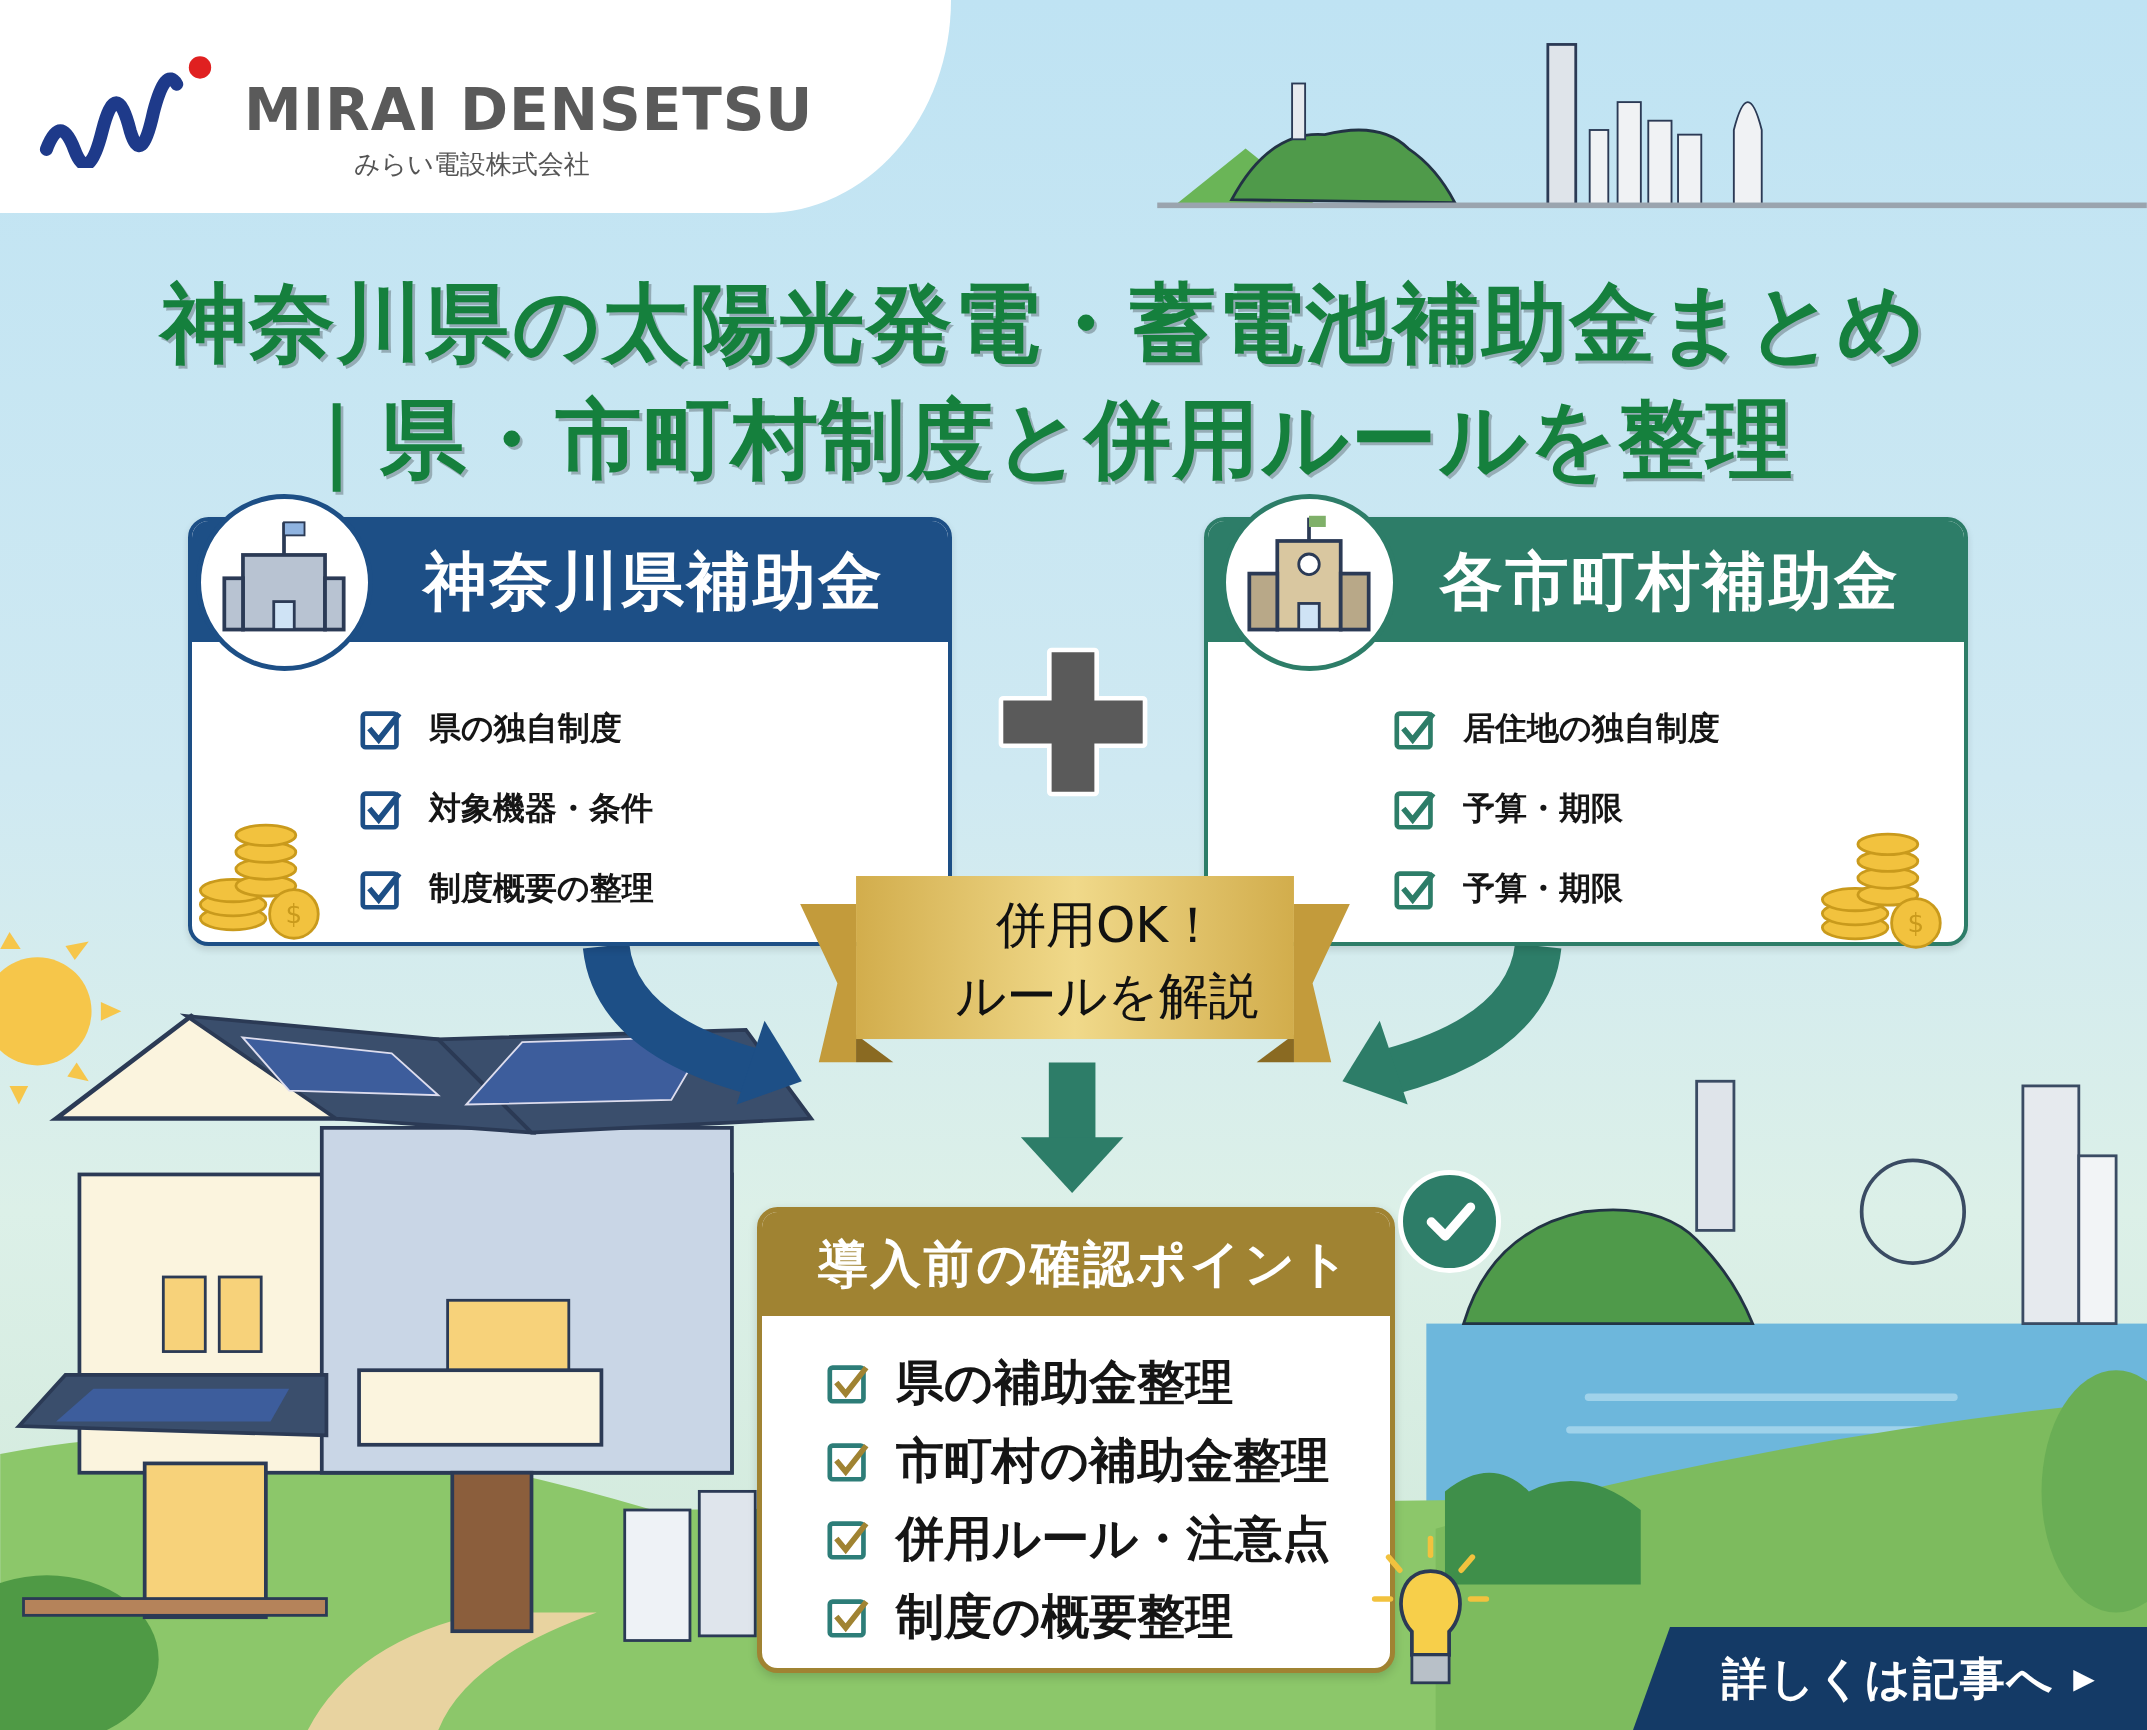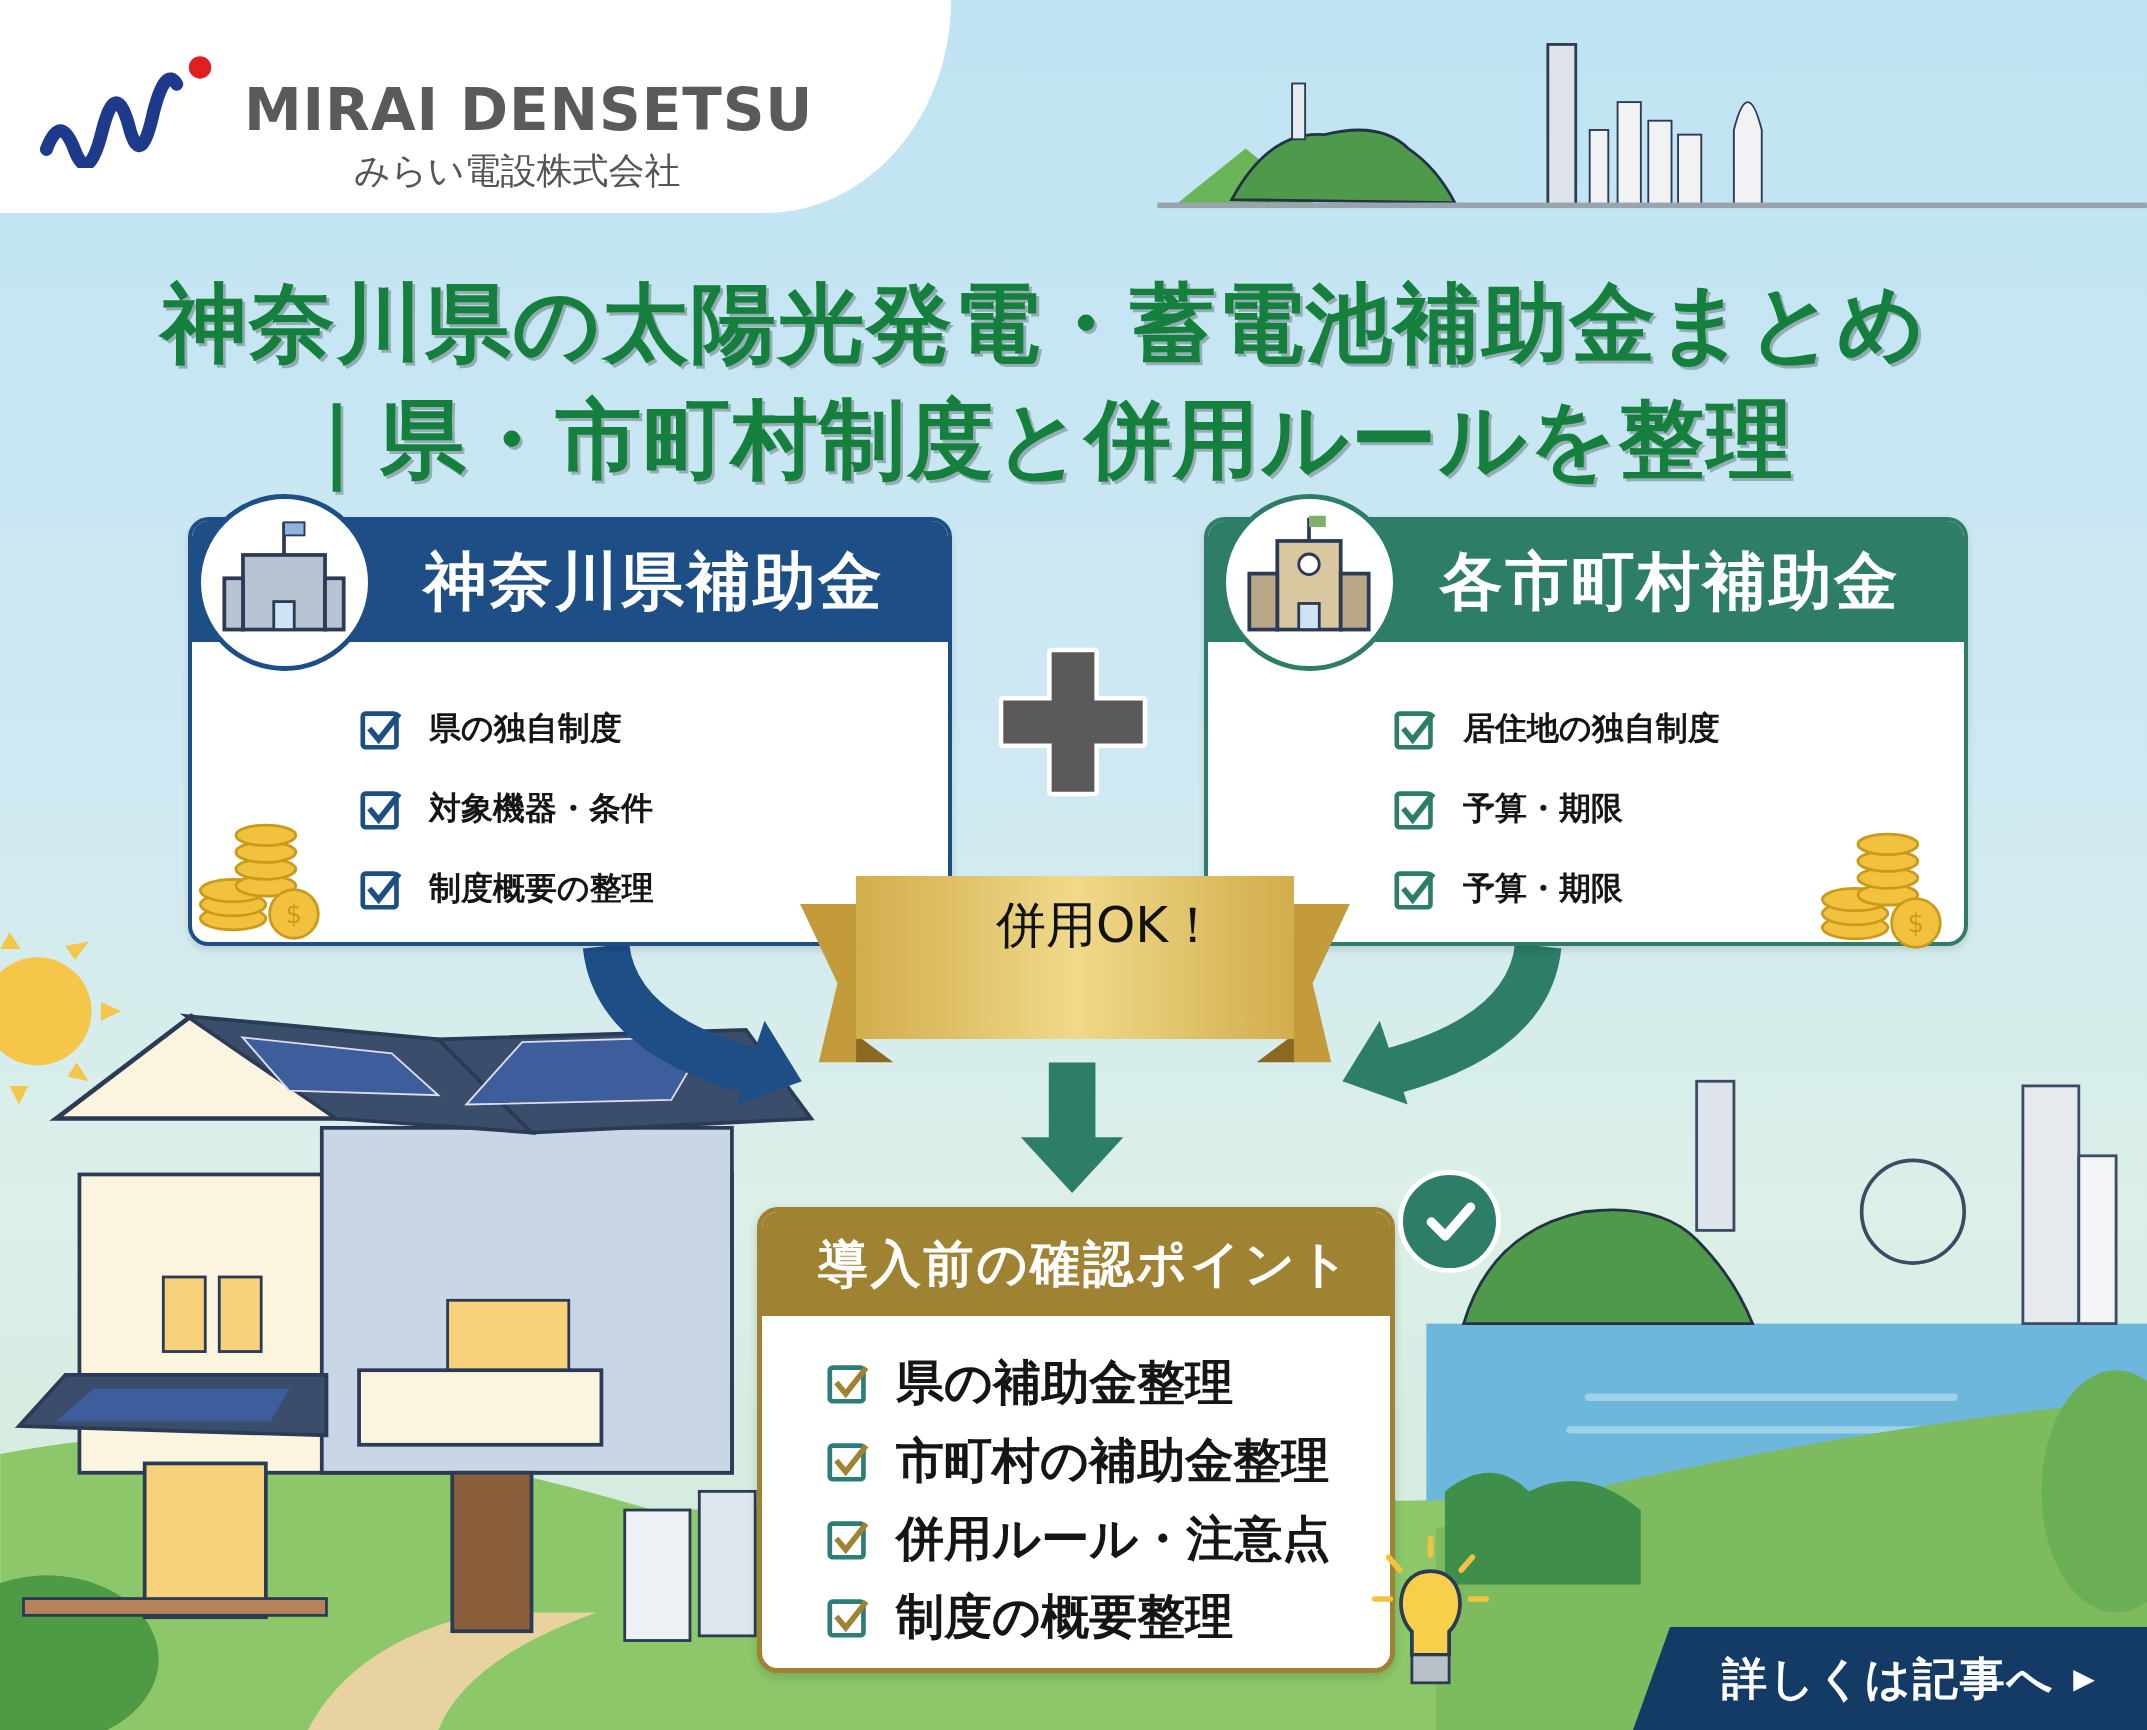--- a/index.html
+++ b/index.html
@@ -16,21 +16,21 @@
     left: 0; top: 0; width: 951px; height: 213px;
     background: #ffffff;
     border-bottom-right-radius: 186px 213px;
   }
   .logo-mark { left: 37px; top: 47px; width: 205px; height: 121px; }
   .logo-name {
     left: 244px; top: 76px; font-size: 58px; font-weight: bold;
     color: #5a5a5a; letter-spacing: 0.9px; font-family: "DejaVu Sans", sans-serif;
   }
   .logo-sub {
-    left: 354px; top: 147px; font-size: 36px; color: #555;
+    left: 354px; top: 147px; font-size: 26px; color: #555;
   }
 
   
   .skyline-top { left: 1156px; top: 37px; width: 992px; height: 186px; }
 
   
   .title {
     left: 0; width: 2088px; text-align: center; font-weight: bold; color: #15803d;
     font-size: 86px; letter-spacing: 1.9px;
     text-shadow: 2.8px 2.8px 0 rgba(0,0,0,0.25);
@@ -317,20 +317,21 @@
       <linearGradient id="gold" x1="0" x2="1">
         <stop offset="0" stop-color="#d2ad4c"></stop>
         <stop offset="0.5" stop-color="#f0d98a"></stop>
         <stop offset="1" stop-color="#d2ad4c"></stop>
       </linearGradient>
     </defs>
   <rect x="60" y="0" width="470" height="175" fill="url(#gold)"></rect>
 </svg>
 <div class="abs ribbon-text">
   <div>併用OK！</div>
+  <div>ルールを解説</div>
 </div>
 
 <div class="abs check-card">
   <div class="check-head">導入前の確認ポイント</div>
   <div class="check-list">
     <div class="item">
       <svg class="chk" viewBox="0 0 46 46">
           <rect x="3" y="6" width="36" height="36" rx="3" fill="none" stroke="#2d7d78" stroke-width="5"></rect>
           <path d="M10 22 L20 34 L42 6" fill="none" stroke="#a08332" stroke-width="6"></path>
         </svg>

